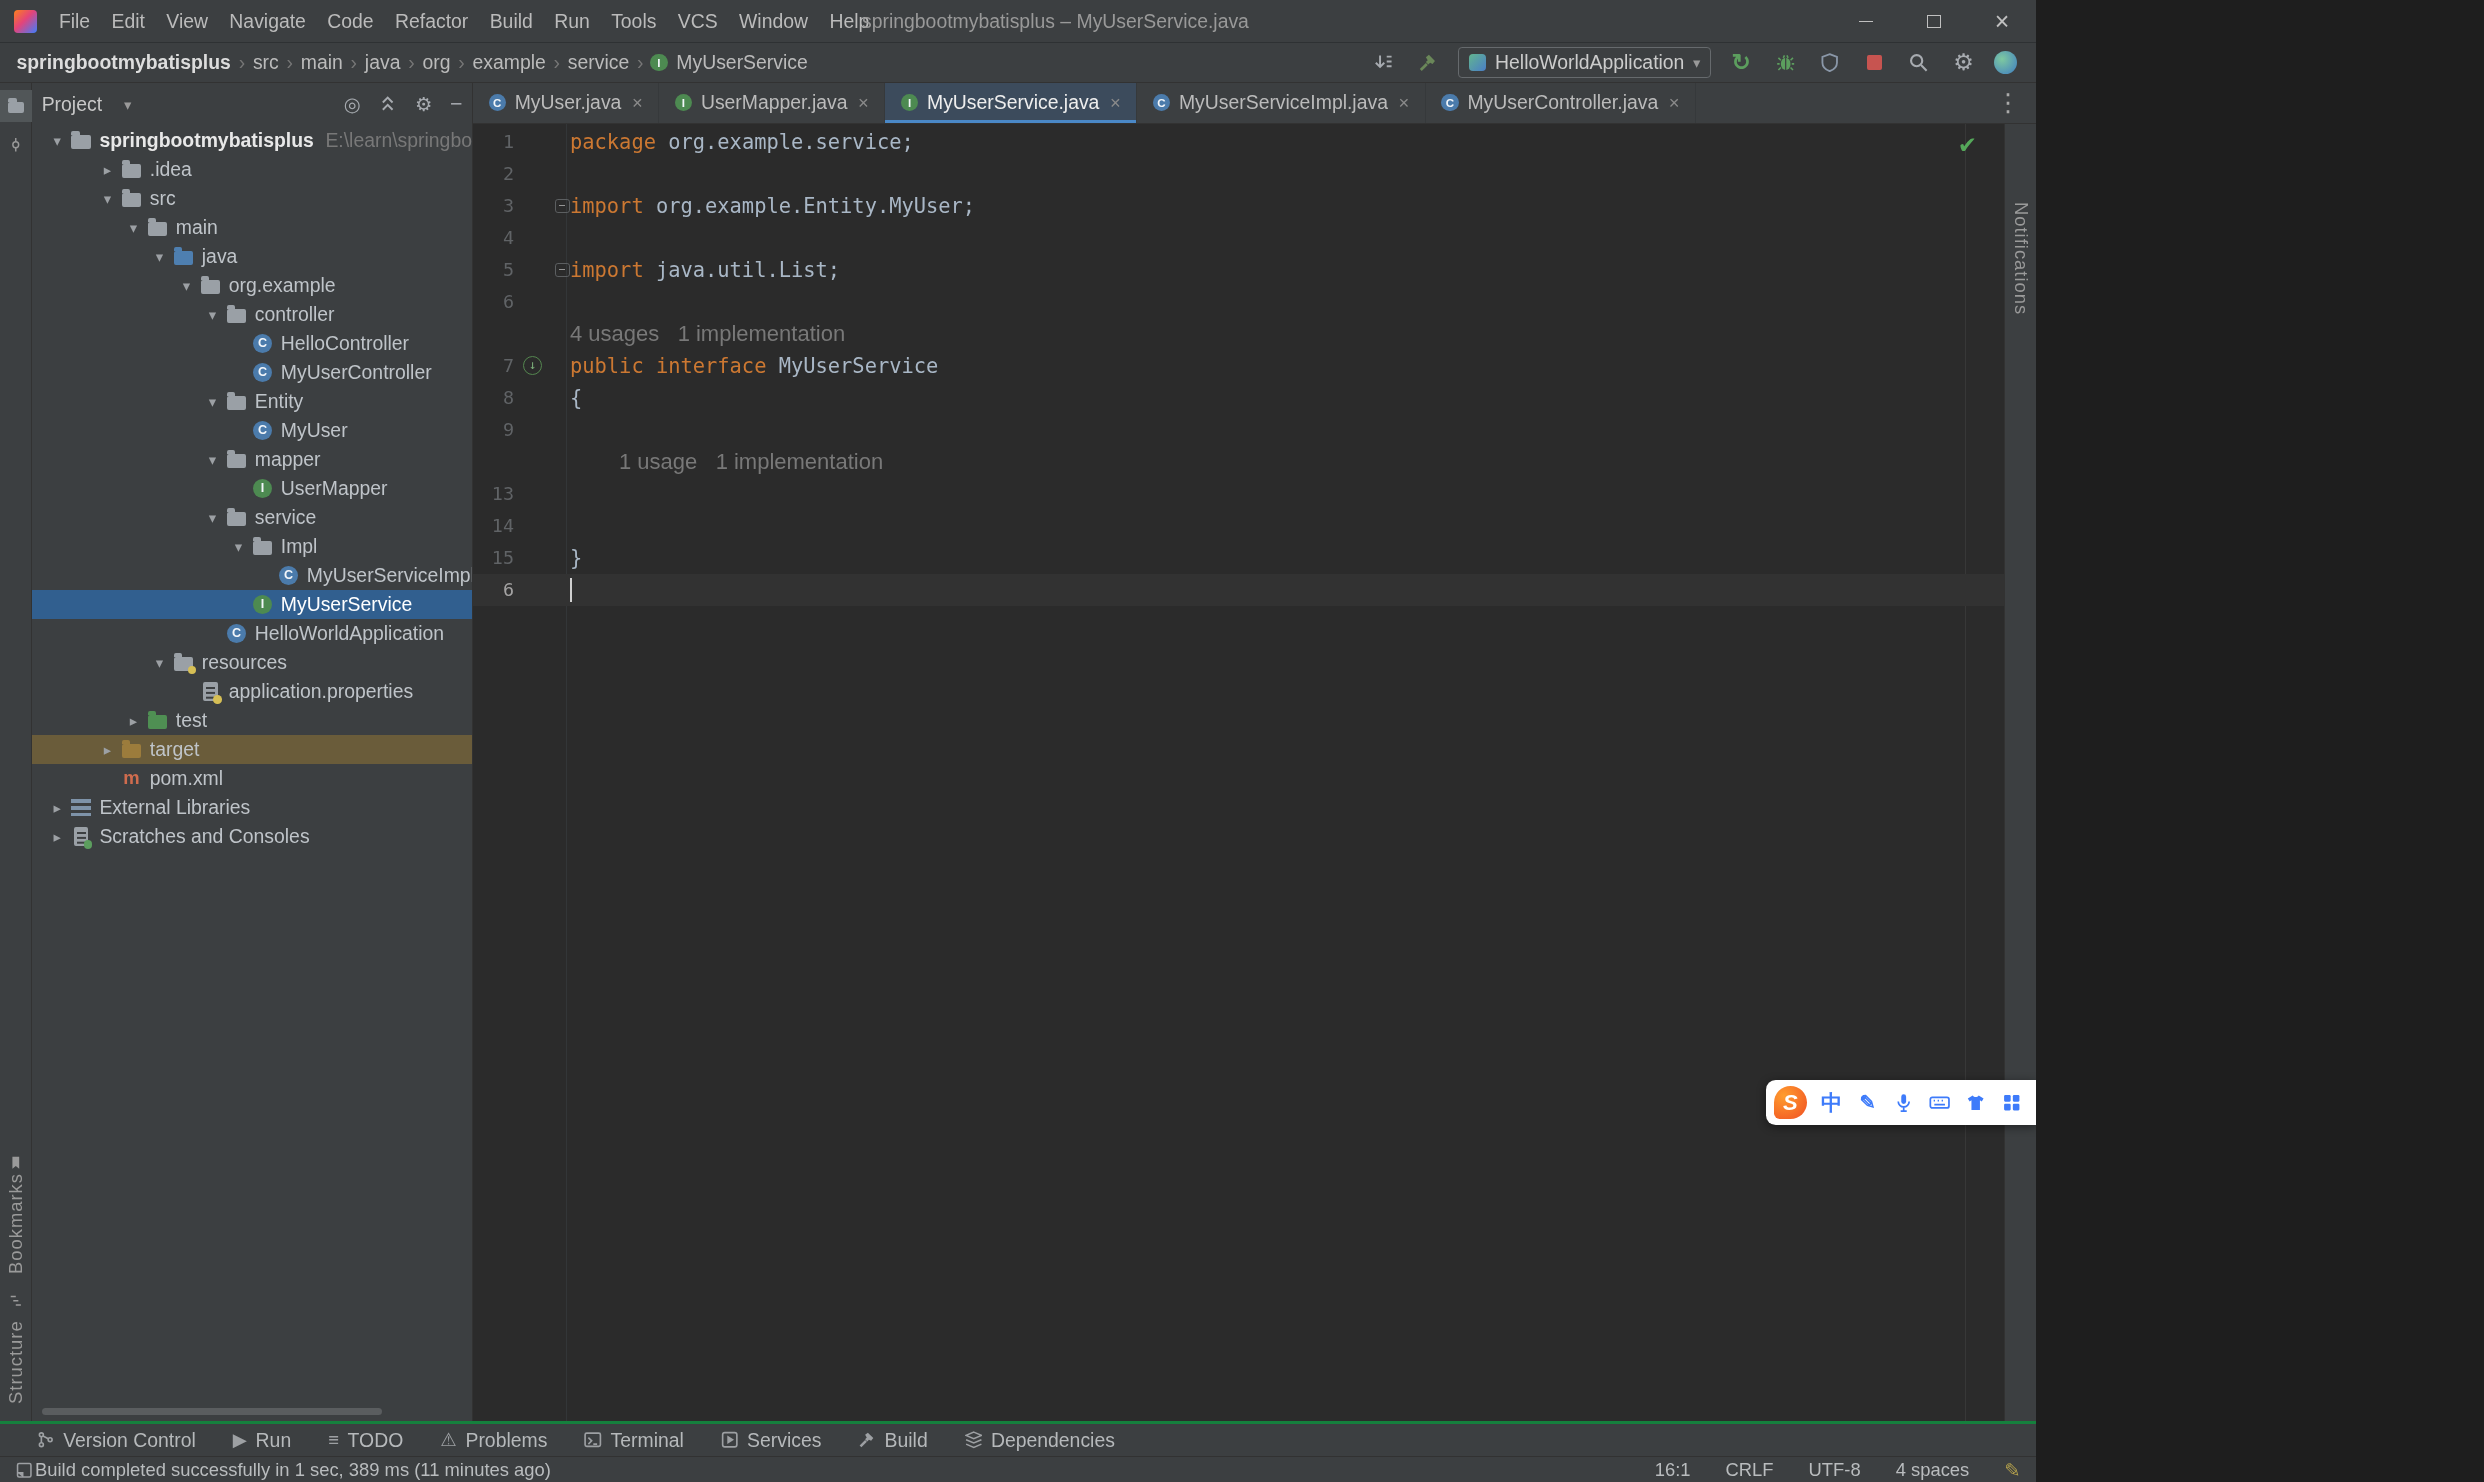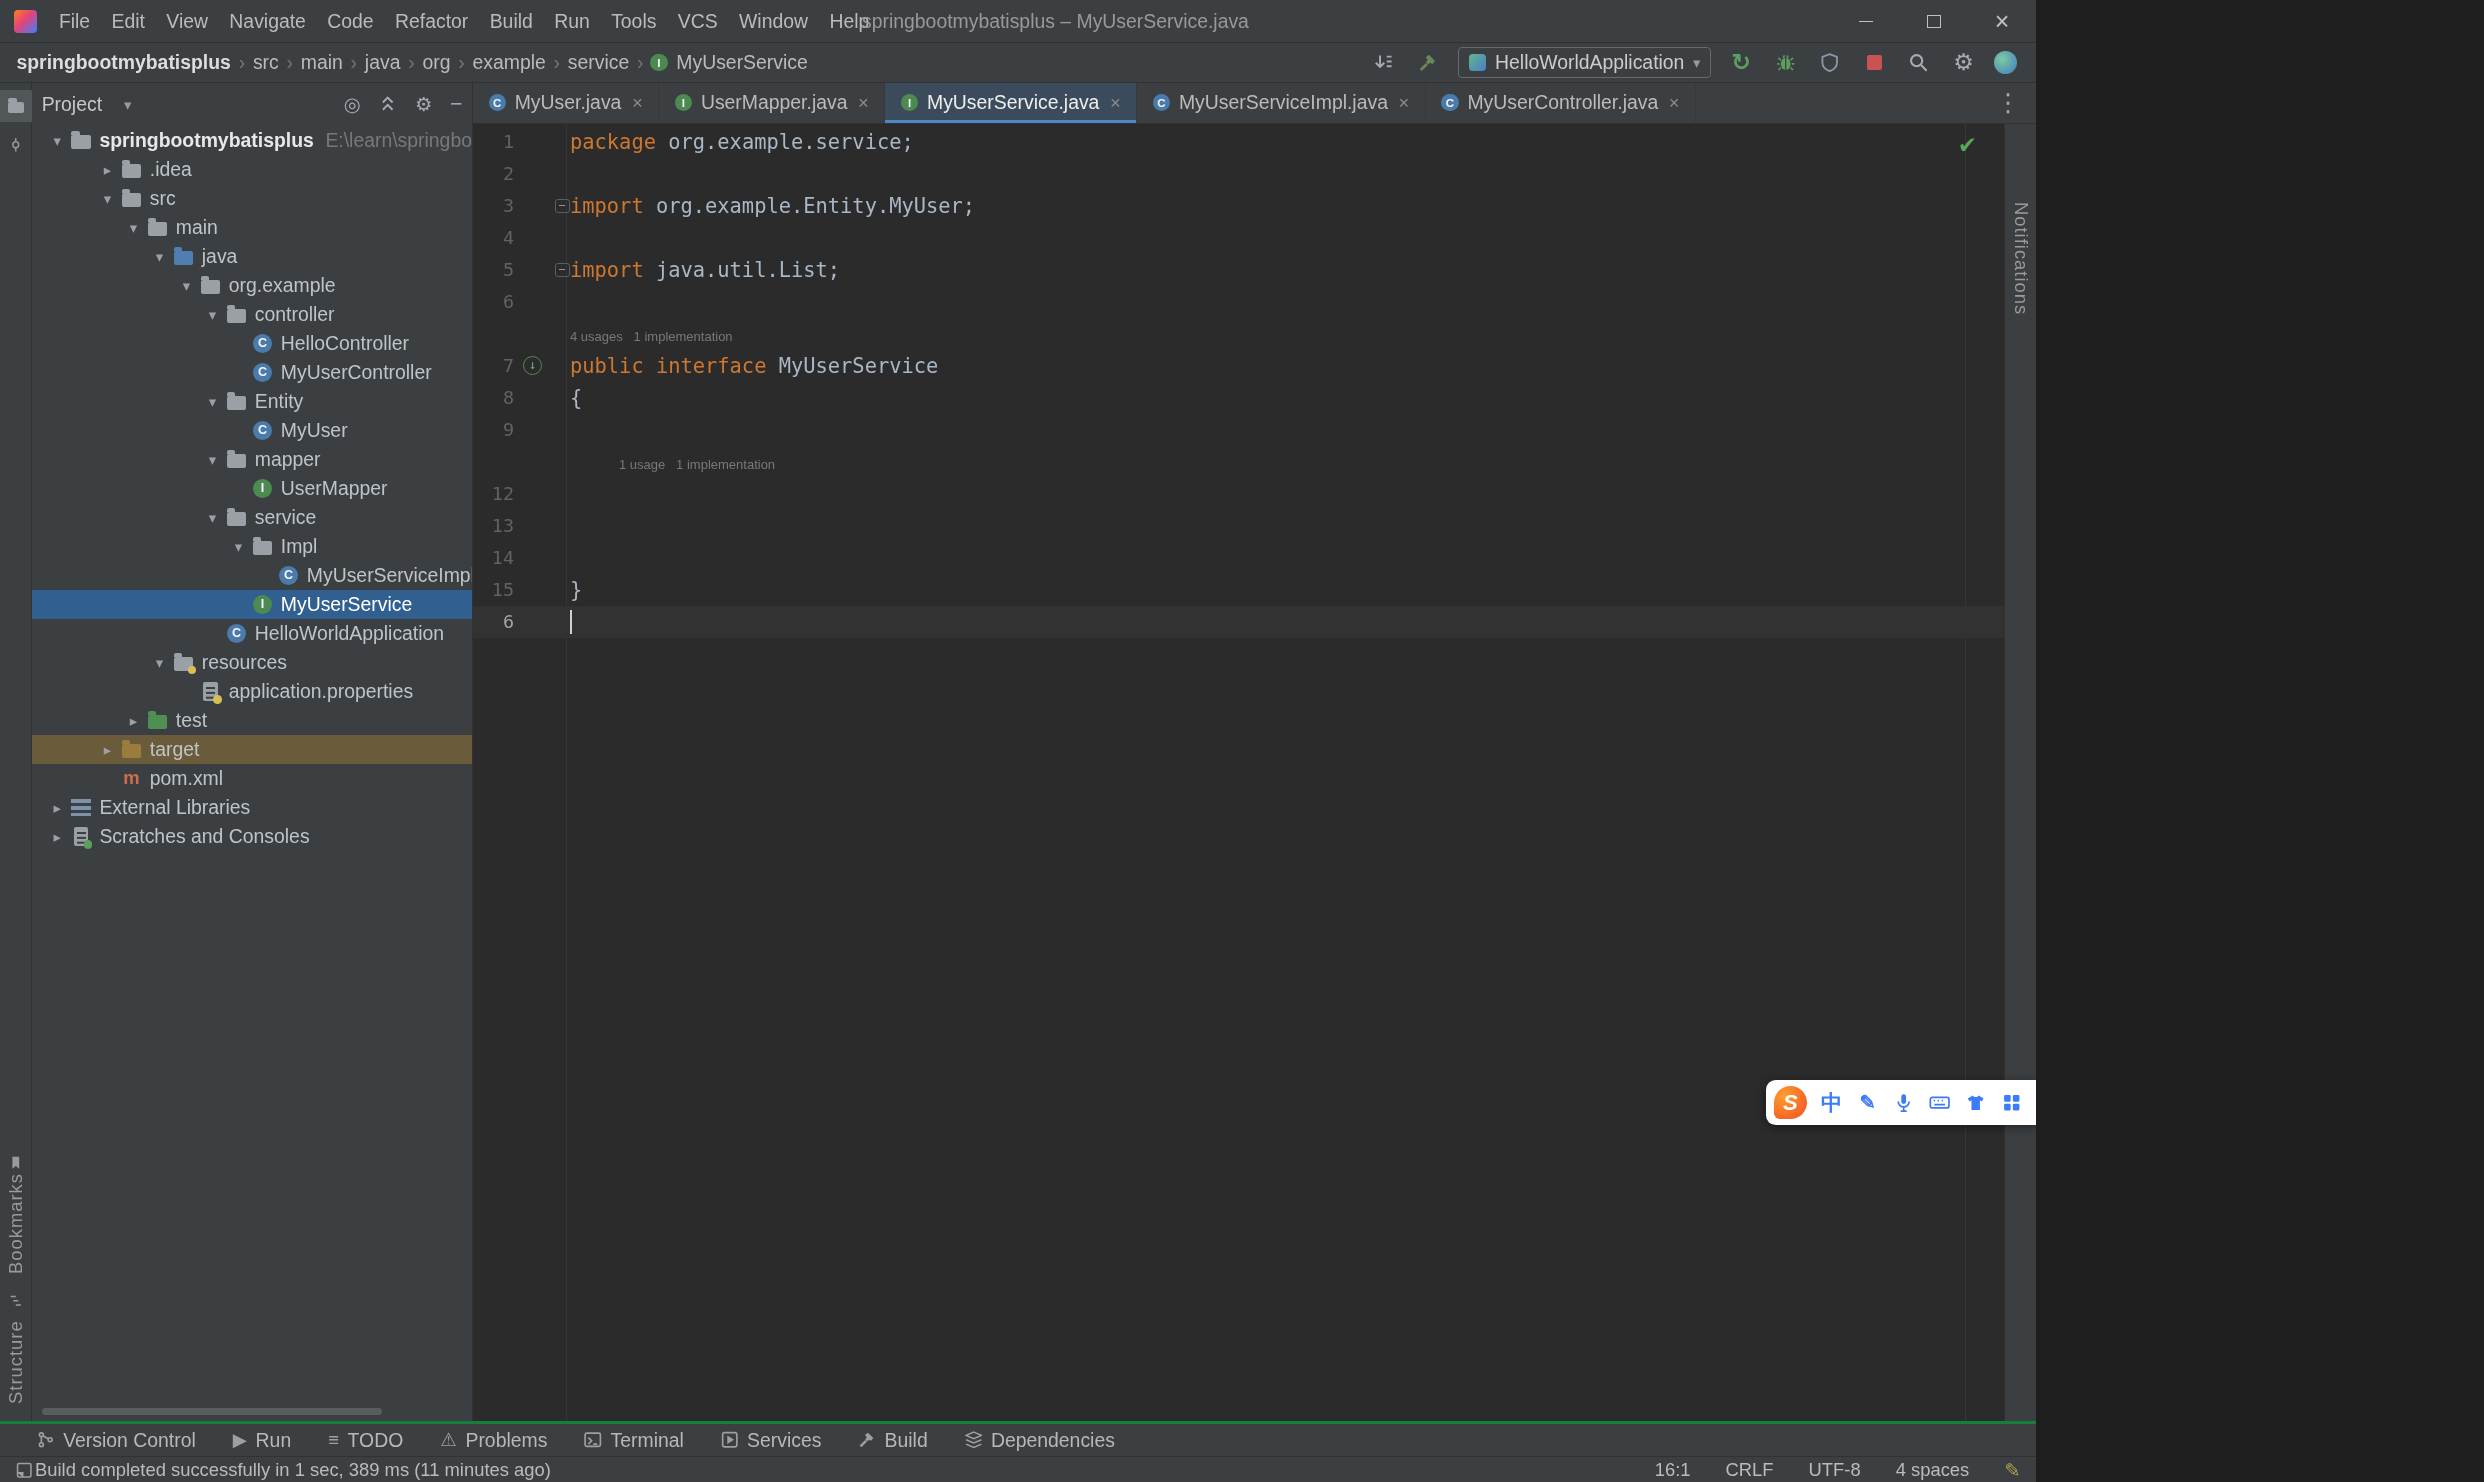--- a/index.html
+++ b/index.html
@@ -95,21 +95,21 @@
   .editor{position:absolute;left:473px;top:124px;right:32px;bottom:62px;background:#2b2b2b;overflow:hidden;z-index:1}
   .guide{position:absolute;left:1492px;top:0;bottom:0;width:1px;background:#383838}
   .gutborder{position:absolute;left:93px;top:0;bottom:0;width:1px;background:#333638}
   .erows{position:absolute;left:0;top:1.9px;right:0}
   .erow{position:relative;height:32px;line-height:32px;padding-left:97px;white-space:pre;
         font-family:"DejaVu Sans Mono",monospace;font-size:20.4px;color:#A9B7C6}
   .erow .ln{position:absolute;left:0;top:0;width:41px;text-align:right;color:#606366;font-size:18.4px}
   .erow.cur{background:#323232}.erow.cur .ln{color:#A4A3A3}
   .kw{color:#CC7832}.cm{color:#808080}.fnm{color:#FFC66D}
   .ind{padding-left:49px}
-  .inlay{color:#787878;font-size:13px;font-family:"Liberation Sans",sans-serif}
+  .inlay{color:#787878;font-size:22px;font-family:"Liberation Sans",sans-serif}
   .gimpl{position:absolute;left:50px;top:5.8px;width:19.4px;height:19.4px;border:1.9px solid #54864F;border-radius:50%;
          color:#7CAE7A;font-size:12.6px;line-height:15.5px;text-align:center}
   .gimpl::before{content:"\2193"}
   .fold{position:absolute;left:82px;top:8.7px;width:14.6px;height:14.6px;border:1px solid #5c5f61;border-radius:2.9px;
         color:#9a9a9a;font-size:11.6px;line-height:11.6px;text-align:center}
   .fold::before{content:"\2212"}
   .caret{position:absolute;left:97px;top:3.9px;width:1.9px;height:24px;background:#d0d0d0}
   .echeck{position:absolute;right:27px;top:7.8px;color:#55A85A;font-size:23px}
   .echeck::before{content:"\2714"}
 
@@ -498,21 +498,20 @@
       <div class="erow"><span class="ln">2</span></div>
       <div class="erow"><span class="ln">3</span><span class="fold"></span><span class="kw">import </span><span>org.example.Entity.MyUser;</span></div>
       <div class="erow"><span class="ln">4</span></div>
       <div class="erow"><span class="ln">5</span><span class="fold"></span><span class="kw">import </span><span>java.util.List;</span></div>
       <div class="erow"><span class="ln">6</span></div>
       <div class="erow"><span class="inlay">4 usages   1 implementation</span></div>
       <div class="erow"><span class="ln">7</span><span class="gimpl"></span><span class="kw">public </span><span class="kw">interface</span><span> MyUserService</span></div>
       <div class="erow"><span class="ln">8</span><span>{</span></div>
       <div class="erow"><span class="ln">9</span></div>
       <div class="erow"><span class="inlay ind">1 usage   1 implementation</span></div>
-      <div class="erow"><span class="ln">12</span></div>
       <div class="erow"><span class="ln">13</span></div>
       <div class="erow"><span class="ln">14</span></div>
       <div class="erow"><span class="ln">15</span><span>}</span></div>
       <div class="erow cur"><span class="ln">6</span><span class="caret"></span></div>
     </div>
   </div>
 
   <div class="ime">
     <span class="slogo">S</span>
     <span class="iico">中</span>

